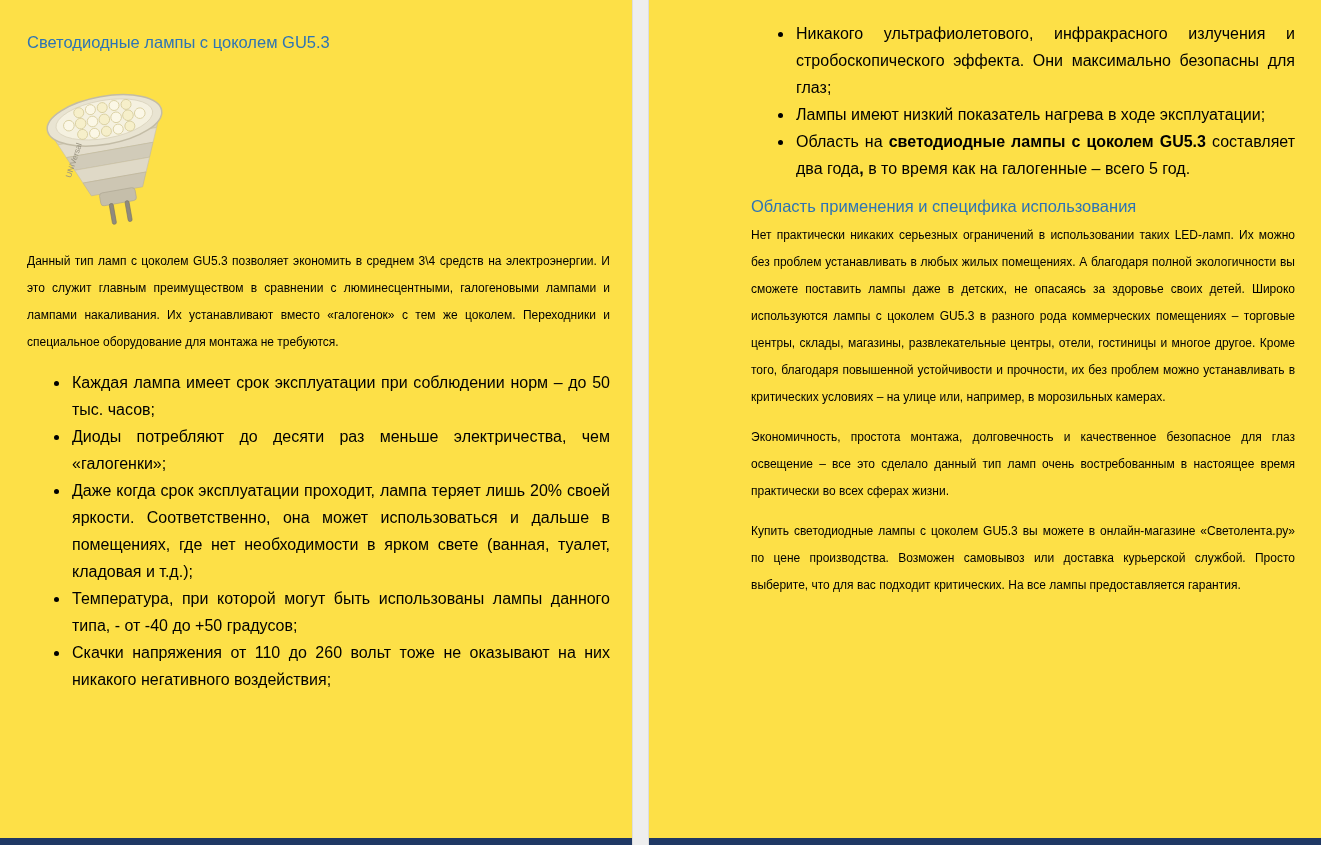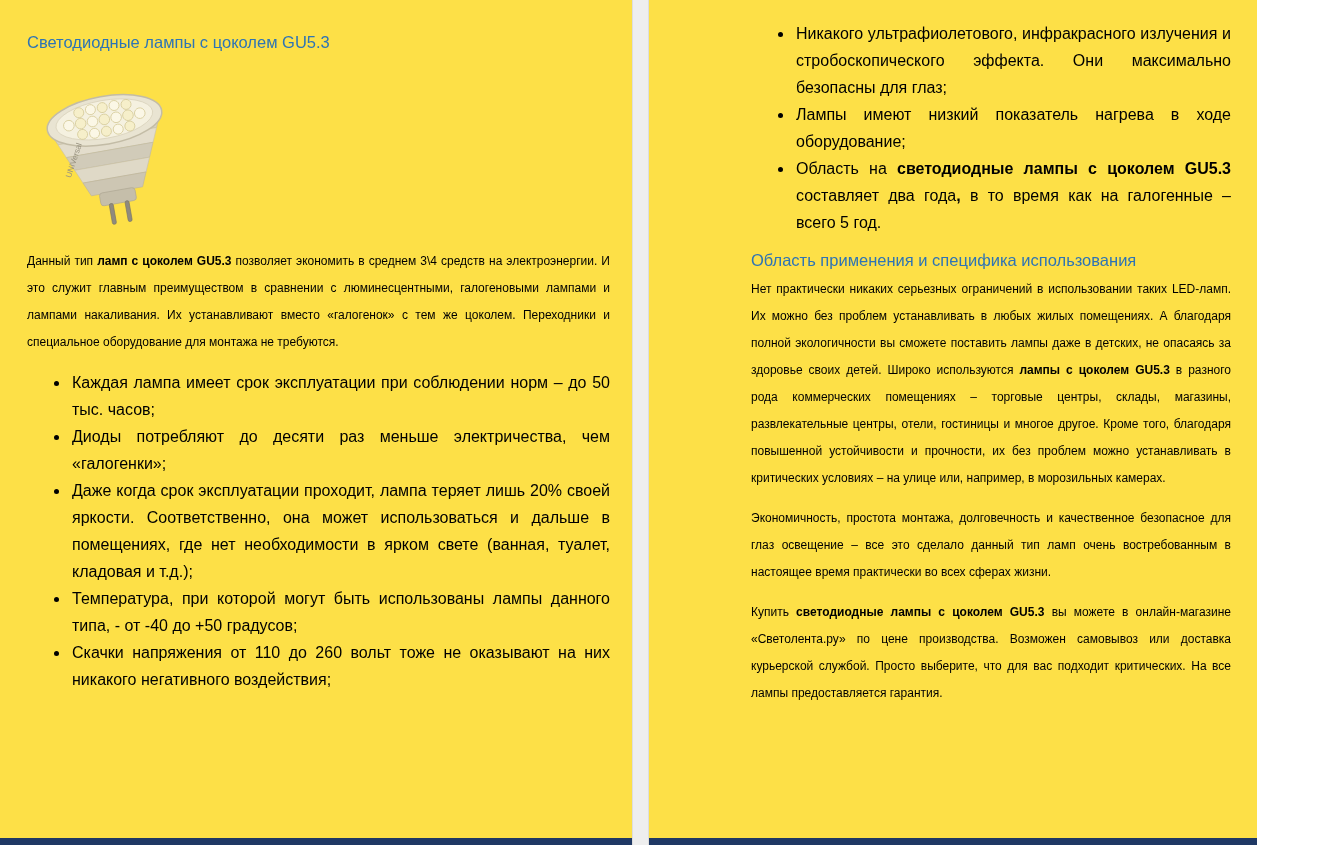--- a/index.html
+++ b/index.html
@@ -4,32 +4,32 @@
 <style>
   html,body{margin:0;padding:0;}
   body{
     width:1341px;height:845px;overflow:hidden;background:#ffffff;
     font-family:"Liberation Sans", sans-serif;color:#000;
   }
   .doc{display:flex;width:1341px;height:845px;}
   .page{position:relative;background:#fde047;box-sizing:border-box;overflow:hidden;}
   .page-left{width:632px;padding:30px 22px 0 27px;}
   .gutter{width:17px;background:#eeeeee;border-left:1px solid #dddddd;border-right:1px solid #dddddd;box-sizing:border-box;}
-  .page-right{width:608px;padding:20px 26px 16px 102px;}
+  .page-right{width:672px;padding:20px 26px 16px 102px;}
 
   .doc-title{
     color:#2E74B5;font-size:16.5px;font-weight:400;margin:0 0 10px 0;line-height:24px;
   }
   .h2{
     color:#2E74B5;font-size:16.5px;font-weight:400;margin:12px 0 3px 0;line-height:25px;
   }
   .h2 b{font-weight:700;}
 
   p{font-size:12px;line-height:27px;text-align:justify;margin:0 0 13px 0;}
-  p b{font-weight:700;}
+  p b{font-weight:400;}
 
   ul{margin:2px 0 0 0;padding:0 0 0 43px;list-style:disc;}
   li{font-size:16px;line-height:27px;text-align:justify;padding-left:2px;margin:0;}
   li b{font-weight:700;}
 
   .lamp{margin:4px 0 14px 2px;width:160px;height:170px;}
   .lamp svg{display:block;}
 
   .bottom-bar{position:absolute;left:0;right:0;bottom:0;height:7px;background:#1F3864;}
 
@@ -102,21 +102,21 @@
 
     <div class="bottom-bar"></div>
   </div>
 
   <div class="gutter"></div>
 
   <div class="page page-right">
 
     <ul style="margin-top:0;">
       <li>Никакого ультрафиолетового, инфракрасного излучения и стробоскопического эффекта. Они максимально безопасны для глаз;</li>
-      <li>Лампы имеют низкий показатель нагрева в ходе оборудование;</li>
+      <li>Лампы имеют низкий показатель нагрева в ходе эксплуатации;</li>
       <li><span>Область на </span><b>светодиодные лампы с цоколем GU5.3</b><span> составляет два года</span><b>,</b><span> в то время как на галогенные – всего 5 год.</span></li>
     </ul>
 
     <div class="h2 after-list">Область применения и специфика использования</div>
 
     <p><span>Нет практически никаких серьезных ограничений в использовании таких LED-ламп. Их можно без проблем устанавливать в любых жилых помещениях. А благодаря полной экологичности вы сможете поставить лампы даже в детских, не опасаясь за здоровье своих детей. Широко используются </span><b>лампы с цоколем GU5.3</b><span> в разного рода коммерческих помещениях – торговые центры, склады, магазины, развлекательные центры, отели, гостиницы и многое другое. Кроме того, благодаря повышенной устойчивости и прочности, их без проблем можно устанавливать в критических условиях – на улице или, например, в морозильных камерах.</span></p>
 
     <p>Экономичность, простота монтажа, долговечность и качественное безопасное для глаз освещение – все это сделало данный тип ламп очень востребованным в настоящее время практически во всех сферах жизни.</p>
 
     <p><span>Купить </span><b>светодиодные лампы с цоколем GU5.3</b><span> вы можете в онлайн-магазине «Светолента.ру» по цене производства. Возможен самовывоз или доставка курьерской службой. Просто выберите, что для вас подходит критических. На все лампы предоставляется гарантия.</span></p>

